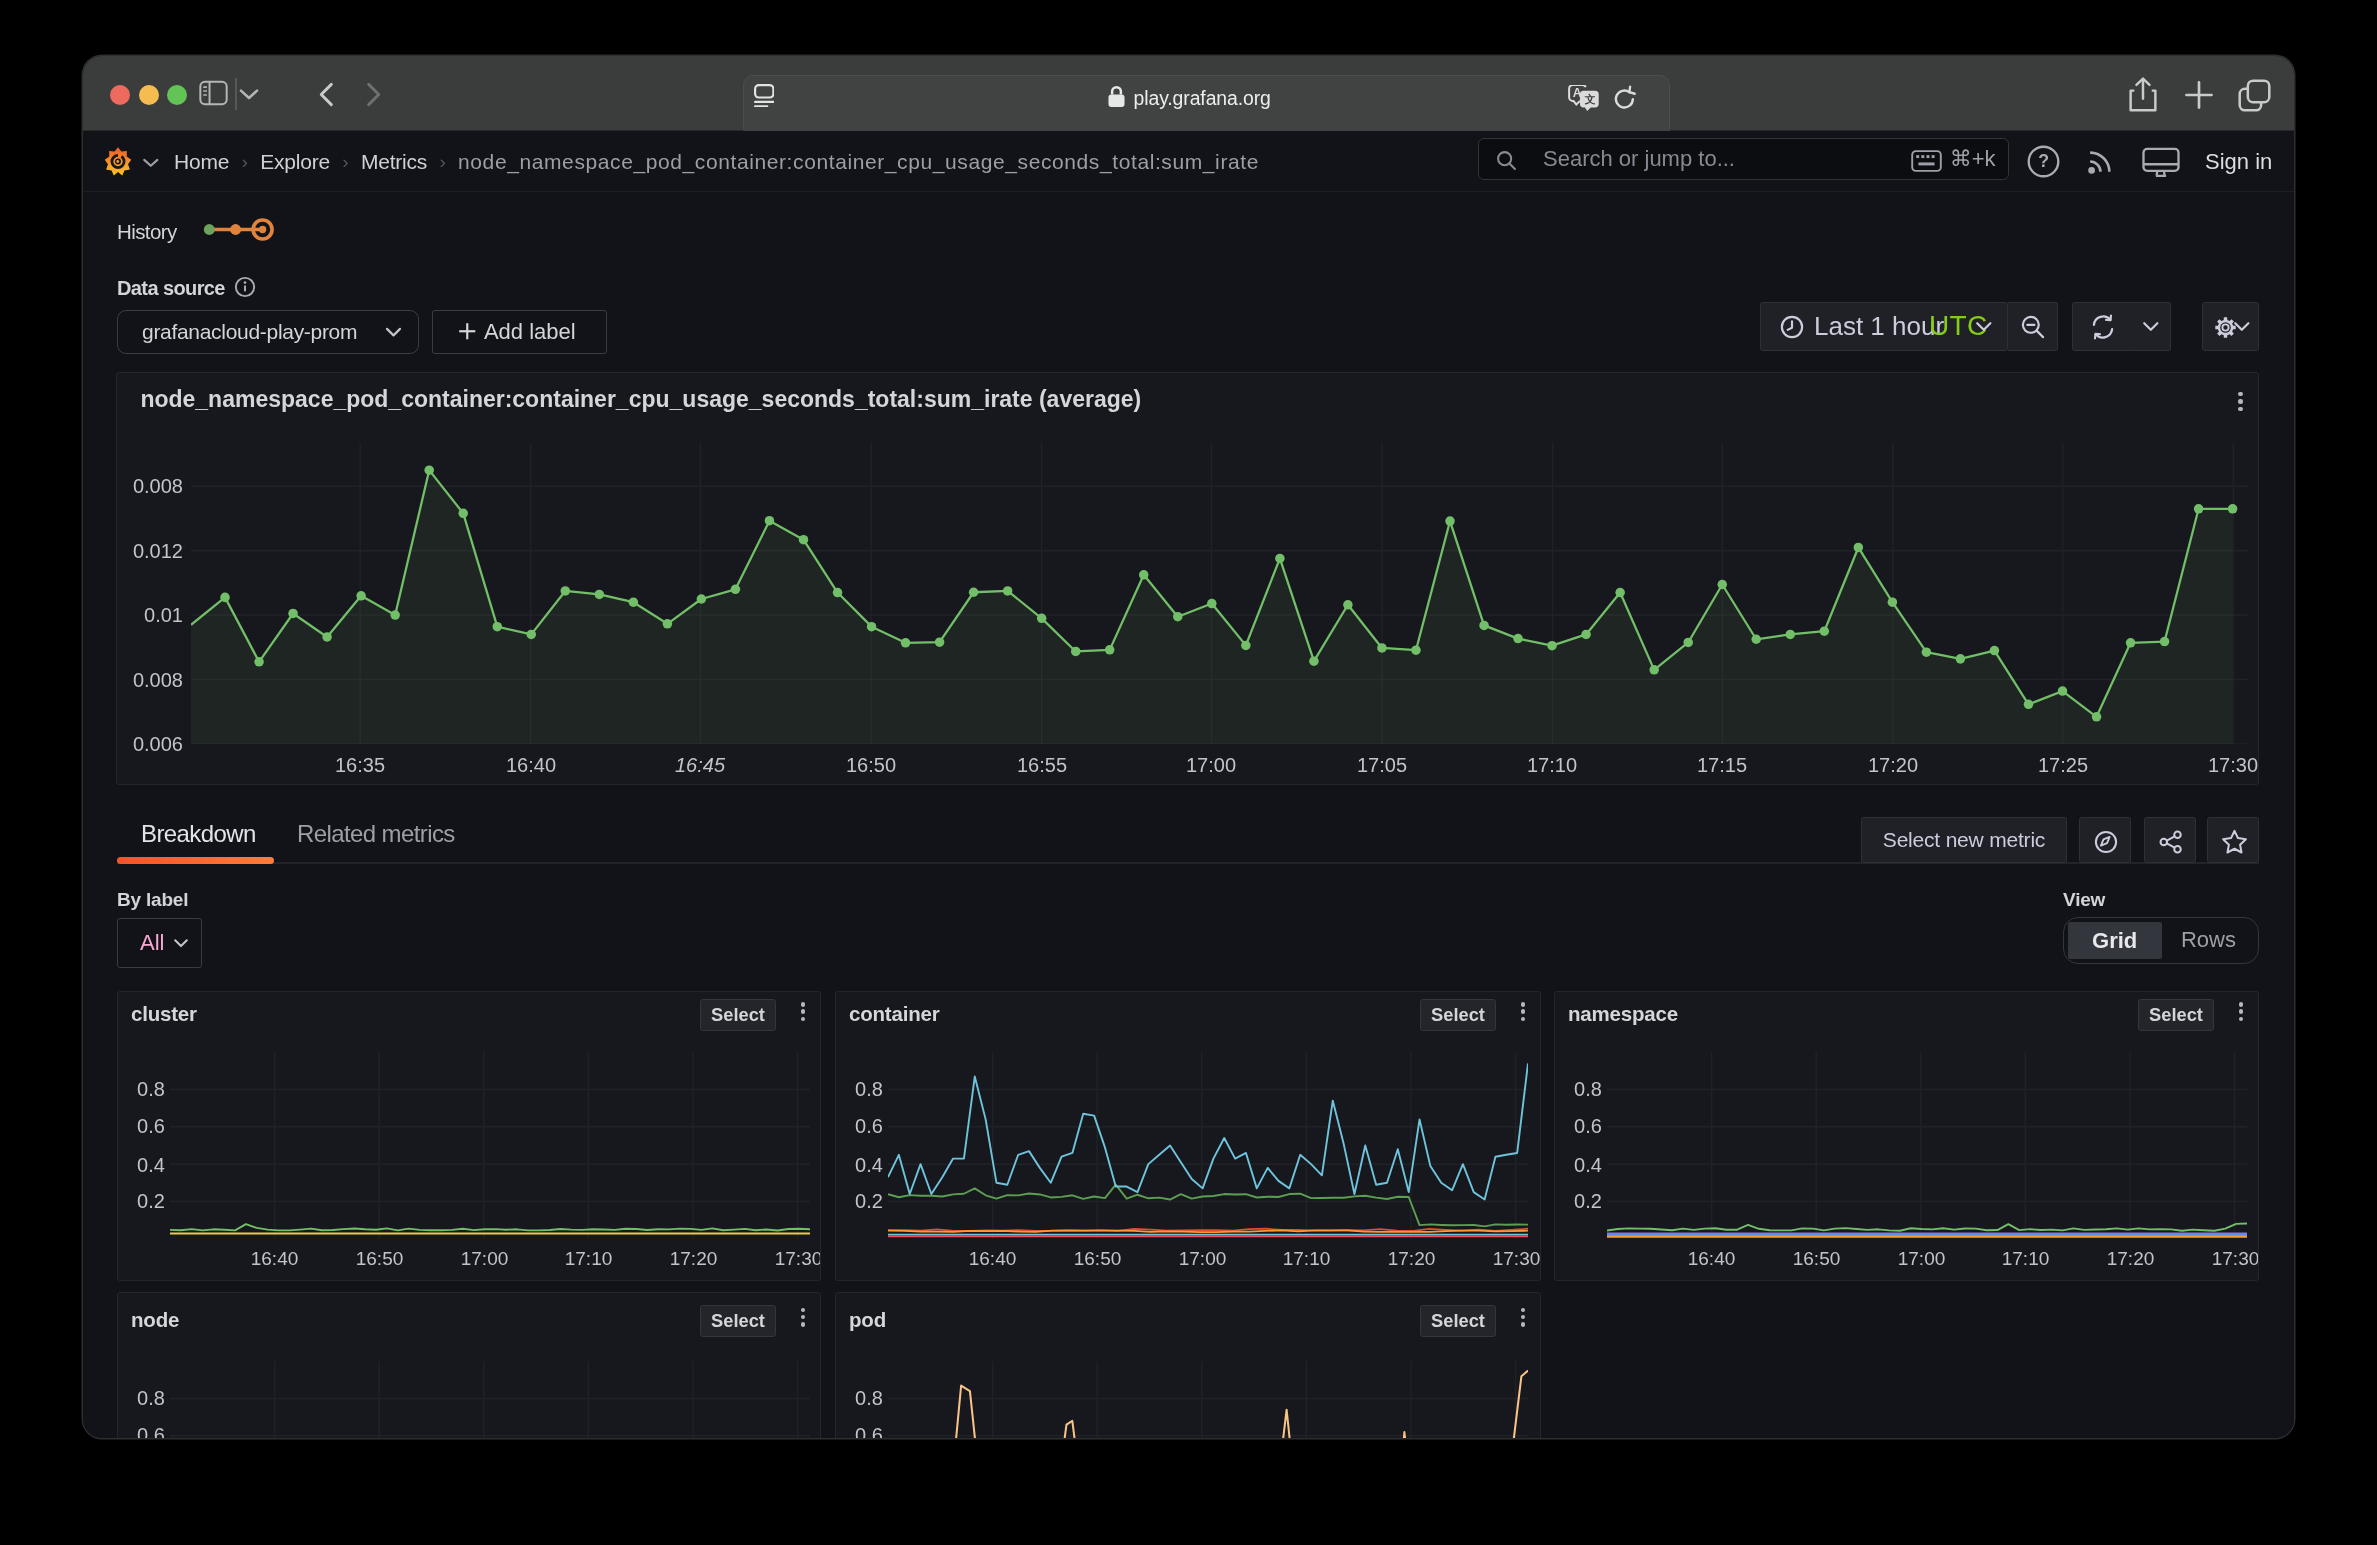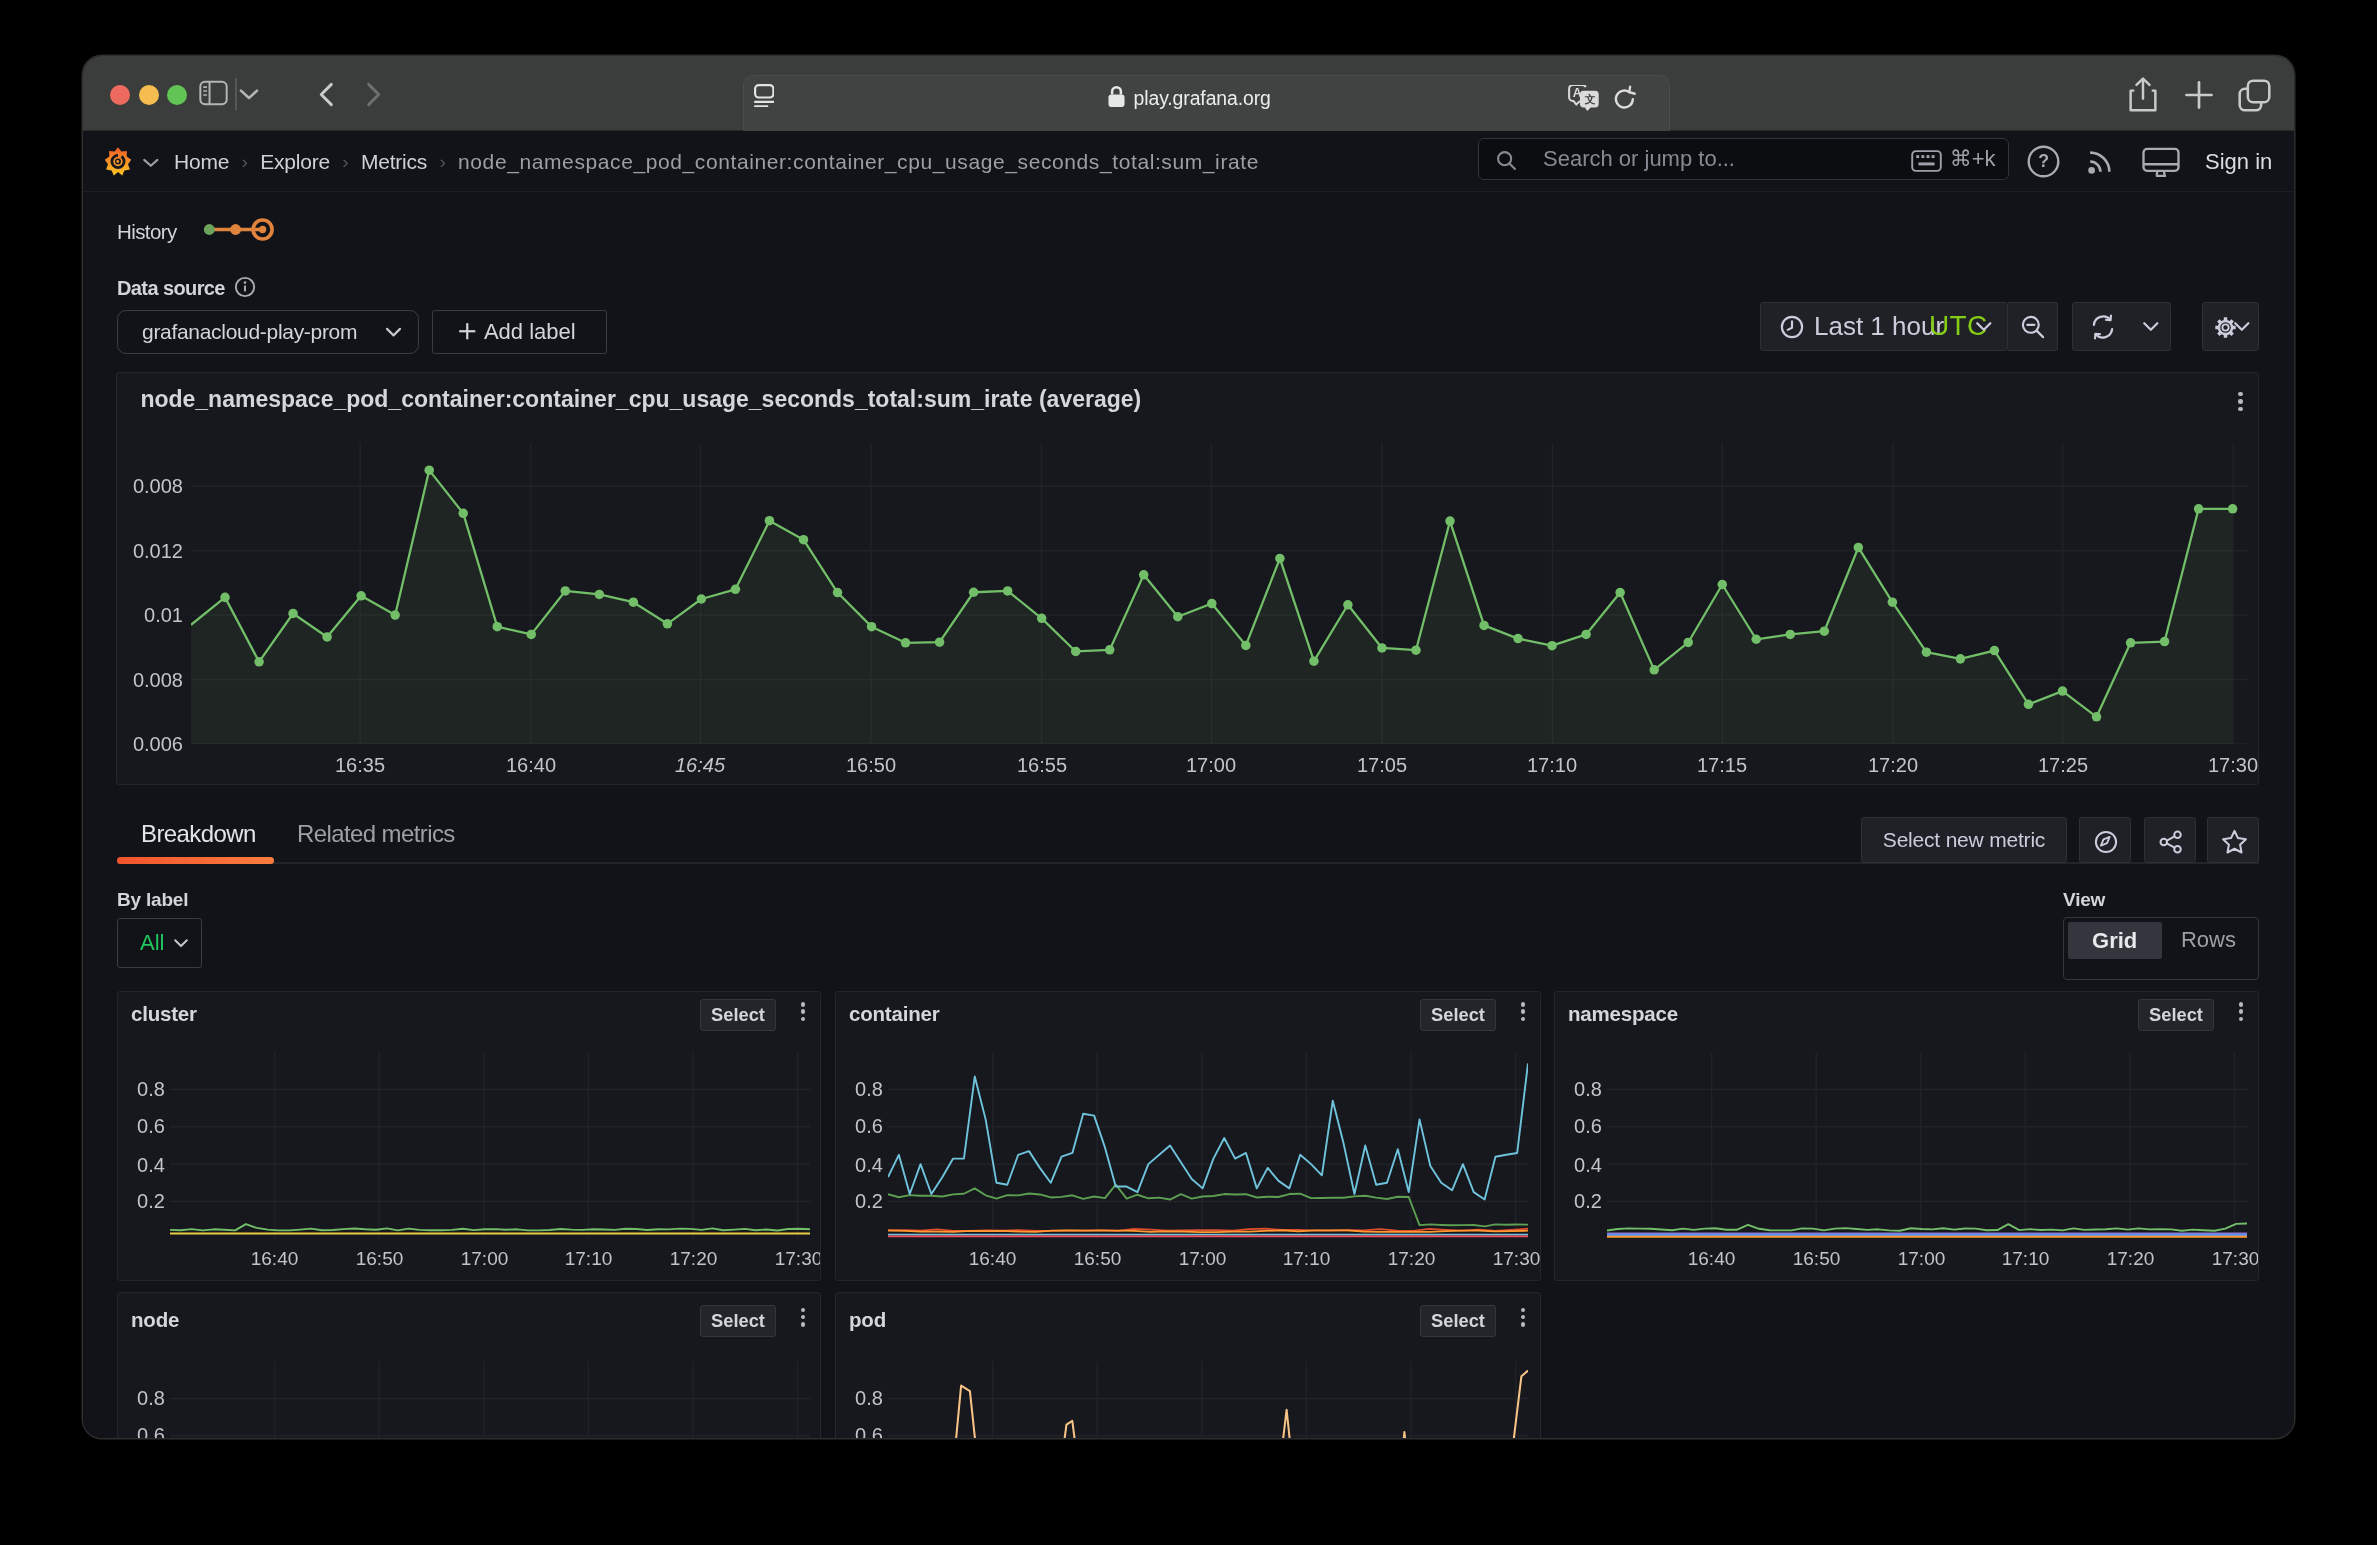--- a/index.html
+++ b/index.html
@@ -54,23 +54,23 @@
   
   .tab1 { position:absolute; left:58px; top:764px; font-size:24px; letter-spacing:-0.6px; color:#e3e4e8; }
   .tab2 { position:absolute; left:214px; top:764px; font-size:24px; letter-spacing:-0.6px; color:#9d9fa6; }
   .tabunder { position:absolute; left:34px; top:801px; width:157px; height:6.6px; border-radius:3.7px;
     background:linear-gradient(90deg,#f2542c,#fa7d3e); }
   .tabrule { position:absolute; left:34px; top:806px; width:2142px; height:1.5px; background:#222429; }
   .snm { left:1778px; top:761px; width:206px; height:46px; font-size:21px; letter-spacing:-0.2px; text-align:center; line-height:44px; }
   .ibtn { width:52px; height:46px; top:761px; }
   .bylabel { position:absolute; left:34px; top:833px; font-size:19px; letter-spacing:-0.2px; font-weight:700; color:#d3d4d8; }
   .alldd { position:absolute; left:34px; top:862px; width:85px; height:50px; border:1.5px solid #393c42; border-radius:2.9px; }
-  .alldd .t { position:absolute; left:22px; top:0; line-height:47px; font-size:22px; color:#22c55e; }
+  .alldd .t { position:absolute; left:22px; top:0; line-height:47px; font-size:22px; color:#f9a8d4; }
   .viewlabel { position:absolute; left:1980px; top:833px; font-size:19px; letter-spacing:-0.2px; font-weight:700; color:#d3d4d8; }
-  .seg { position:absolute; left:1980px; top:861px; width:196px; height:63px; border:1.5px solid #34363c; border-radius:4px; background:#111318; }
+  .seg { position:absolute; left:1980px; top:861px; width:196px; height:47px; border:1.5px solid #34363c; border-radius:15px; background:#111318; }
   .seg .on { position:absolute; left:3.7px; top:3.7px; width:94px; height:37px; background:#34363d; border-radius:2.2px;
     color:#e8e9ed; font-weight:700; font-size:22px; text-align:center; line-height:37px; }
   .seg .off { position:absolute; right:22px; top:0; height:44px; line-height:44px; color:#9d9fa6; font-size:22px; }
   
   .sp-title { position:absolute; left:13px; top:10.2px; font-size:20.5px; letter-spacing:-0.2px; font-weight:700; color:#d5d6da; }
   .spselect { position:absolute; width:76px; height:32px; background:#23252a; border:1.5px solid #34363c;
     border-radius:2.9px; color:#d4d5d9; font-size:18.3px; font-weight:700; text-align:center; line-height:29px; }
   .sy { position:absolute; width:44px; text-align:right; font-size:20px; color:#c3c4ca; }
   .sx { position:absolute; width:81px; text-align:center; font-size:19px; color:#c3c4ca; }
   svg { position:absolute; display:block; }

